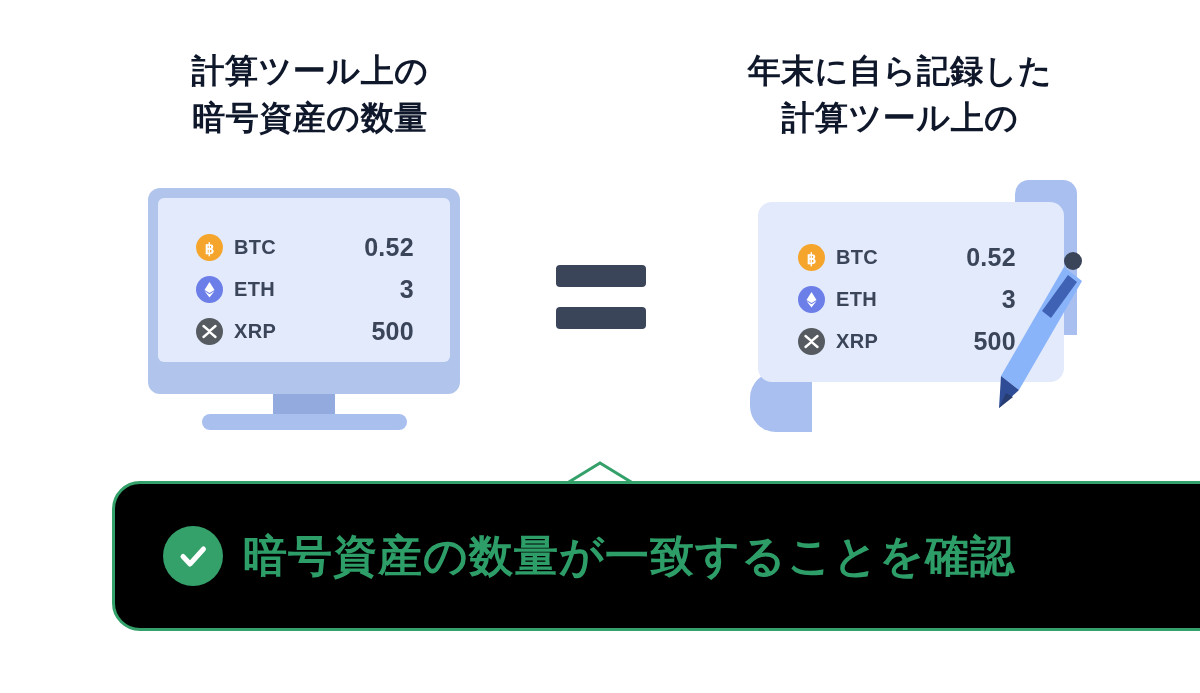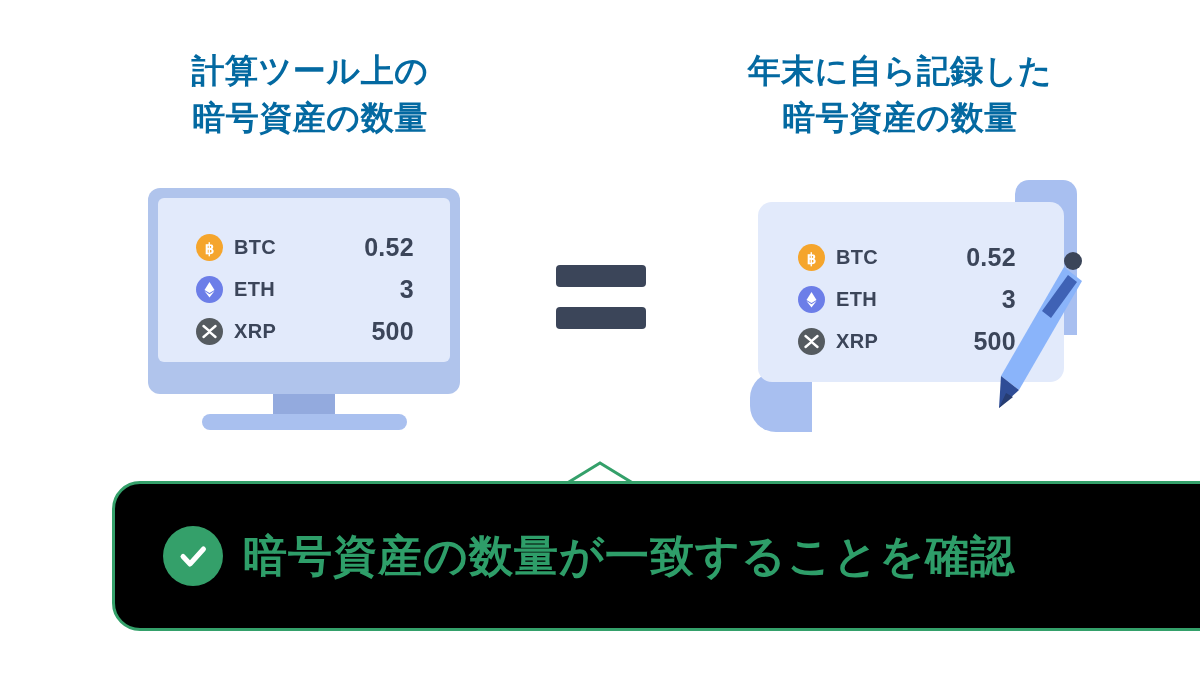--- a/index.html
+++ b/index.html
@@ -17,21 +17,21 @@
   }
 
   
   .col-title {
     position: absolute;
     text-align: center;
     font-size: 33px;
     font-weight: bold;
     line-height: 1.42;
     letter-spacing: 0.5px;
-    color: #0369a1;
+    color: #0f172a;
     white-space: pre-line;
   }
   #title-left  { left: 110px; top: 48px;  width: 400px; }
   #title-right { left: 690px; top: 48px;  width: 420px; }
 
   
   #monitor { position: absolute; left: 148px; top: 188px; width: 312px; height: 245px; }
   .mon-bezel {
     position: absolute; left: 0; top: 0; width: 312px; height: 206px;
     background: #b0c4ec; border-radius: 12px;
@@ -129,21 +129,21 @@
     margin-left: 20px; letter-spacing: 1px; white-space: nowrap;
   }
 </style>
 </head>
 <body>
 
 <div class="col-title" id="title-left">計算ツール上の
 暗号資産の数量</div>
 
 <div class="col-title" id="title-right">年末に自ら記録した
-暗号資産の数量</div>
+計算ツール上の</div>
 
 <div id="monitor">
   <div class="mon-bezel">
     <div class="mon-screen">
       <div class="coin-list">
 
         <div class="coin-row">
           <span class="coin-badge" style="background:#f5a52c">
             <svg width="27" height="27" viewBox="0 0 27 27" aria-hidden="true">
               <text x="13.5" y="19.5" font-family="Liberation Sans, sans-serif" font-size="15" font-weight="bold" fill="#ffffff" text-anchor="middle">฿</text>

